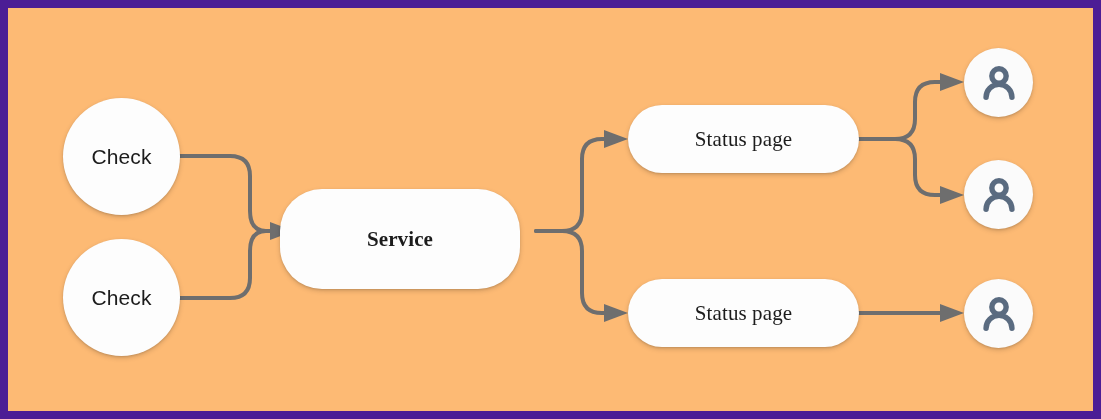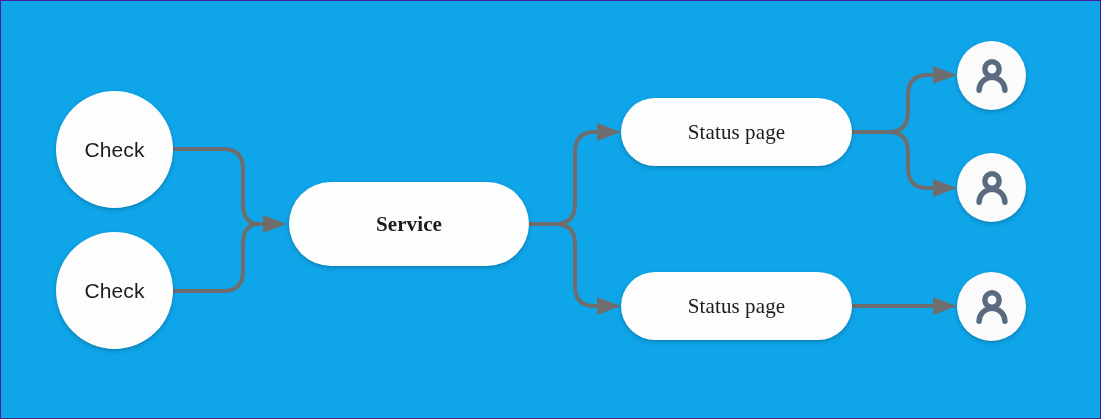--- a/index.html
+++ b/index.html
@@ -9,22 +9,22 @@
     background: #ffffff;
   }
   body {
     font-family: "Liberation Sans", sans-serif;
   }
   #diagram-frame {
     position: relative;
     width: 1101px;
     height: 419px;
     box-sizing: border-box;
-    border: 1px solid #4c1d95;
-    background: #0ea5e9;
+    border: 8px solid #4c1d95;
+    background: #fdba74;
     overflow: hidden;
   }
   #diagram-canvas {
     position: absolute;
     inset: 0;
   }
   
   #connectors {
     position: absolute;
     left: 0;
@@ -67,21 +67,21 @@
     white-space: nowrap;
     text-align: center;
   }
   .node-label.bold {
     font-weight: bold;
   }
   
   #node-check-1 { left: 55px;  top: 90px;  width: 117px; height: 117px; }
   #node-check-2 { left: 55px;  top: 231px; width: 117px; height: 117px; }
   
-  #node-service { left: 288px; top: 181px; width: 240px; height: 84px; }
+  #node-service { left: 272px; top: 181px; width: 240px; height: 100px; }
   
   #node-status-1 { left: 620px; top: 97px;  width: 231px; height: 68px; }
   #node-status-2 { left: 620px; top: 271px; width: 231px; height: 68px; }
   
   .node-avatar {
     background: #fbfbfb;
   }
   #node-user-1 { left: 956px; top: 40px;  width: 69px; height: 69px; }
   #node-user-2 { left: 956px; top: 152px; width: 69px; height: 69px; }
   #node-user-3 { left: 956px; top: 271px; width: 69px; height: 69px; }

